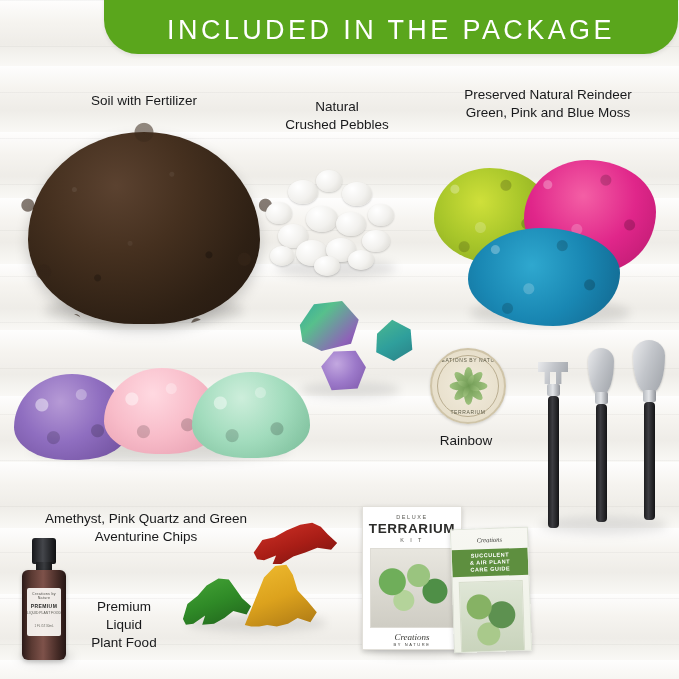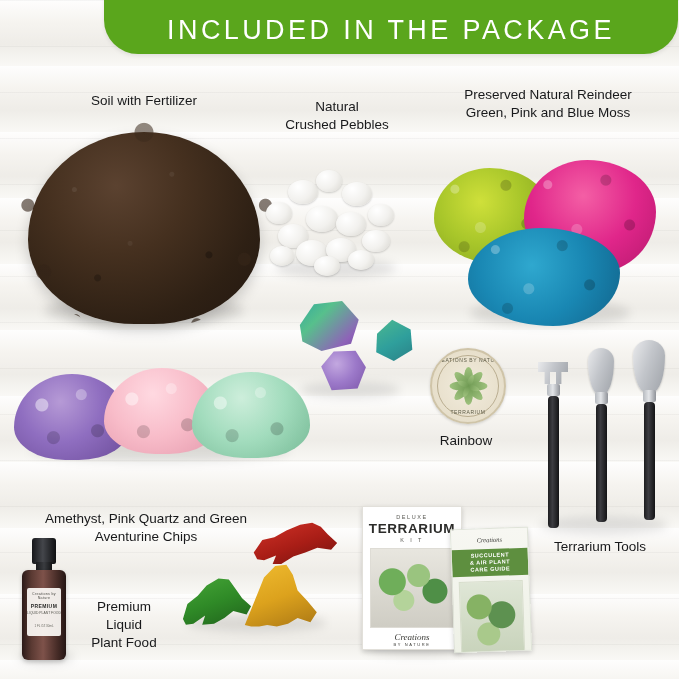--- a/index.html
+++ b/index.html
@@ -556,21 +556,20 @@
   <div class="tool tool-trowel1">
     <div class="tool-head"></div>
     <div class="tool-ferrule"></div>
     <div class="tool-handle"></div>
   </div>
   <div class="tool tool-trowel2">
     <div class="tool-head"></div>
     <div class="tool-ferrule"></div>
     <div class="tool-handle"></div>
   </div>
-  <div class="caption" style="left:524px; top:538px; width:152px;">Terrarium Tools</div>
 
   <div class="shadow-soft" style="left:18px; top:650px; width:56px; height:14px;"></div>
   <div class="bottle">
     <div class="bottle-cap"></div>
     <div class="bottle-neck"></div>
     <div class="bottle-body">
       <div class="bottle-label">
         <div class="bottle-brand">Creations by Nature</div>
         <div class="bottle-title">PREMIUM</div>
         <div class="bottle-sub">LIQUID PLANT FOOD</div>

